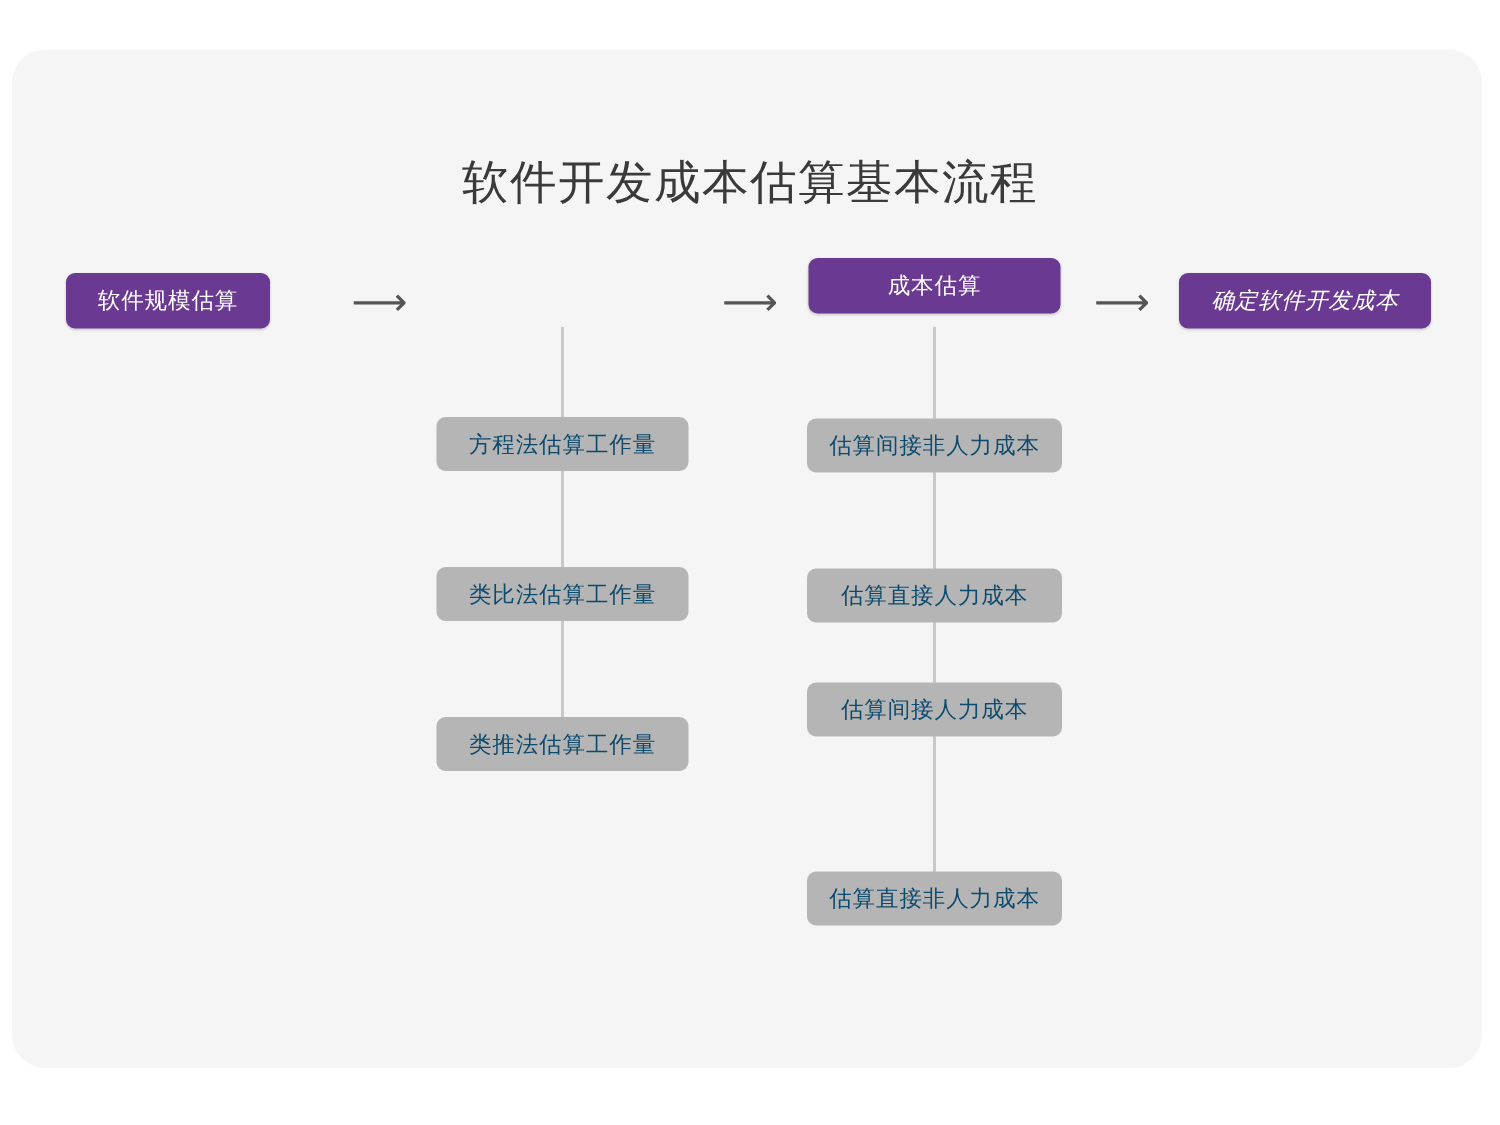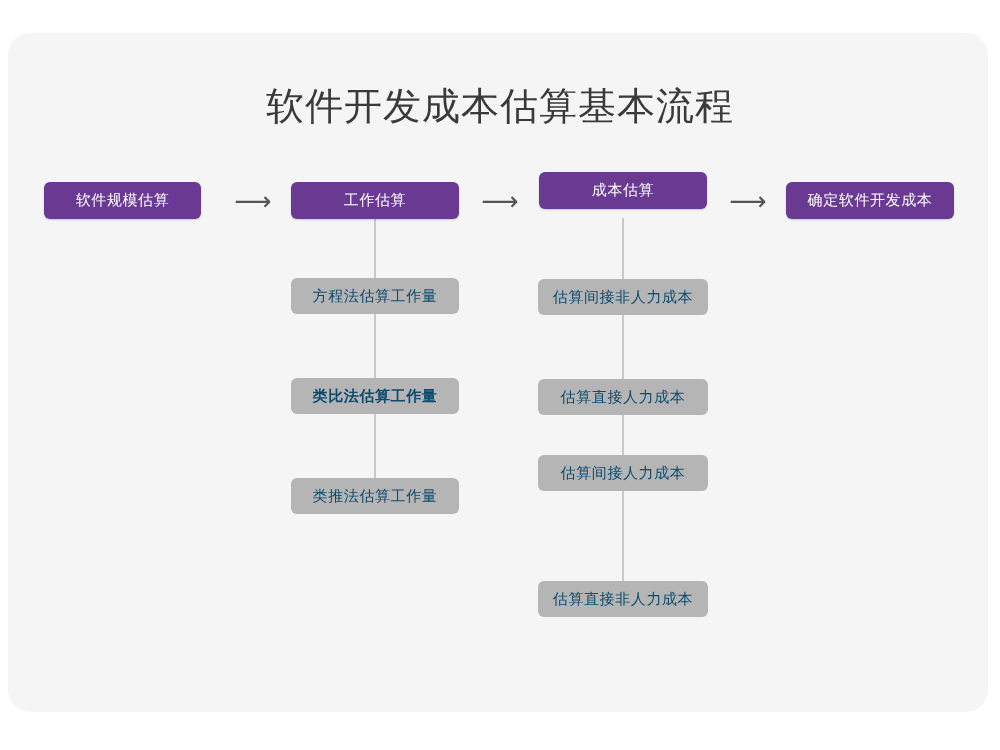--- a/index.html
+++ b/index.html
@@ -27,24 +27,24 @@
     width: 980px;
     height: 679px;
     background: #f5f5f5;
     border-radius: 22px;
   }
 
   
   #diagram-title {
     position: absolute;
     left: 0;
-    top: 84px;
+    top: 100px;
     width: 1000px;
     text-align: center;
-    font-size: 38px;
+    font-size: 31px;
     line-height: 44px;
     color: #3a3a3a;
     letter-spacing: 1px;
     white-space: nowrap;
   }
 
   
   .node {
     position: absolute;
     box-sizing: border-box;
@@ -95,47 +95,44 @@
 
 <div id="canvas">
 
   <div id="card"></div>
 
   <div id="diagram-title">软件开发成本估算基本流程</div>
 
   <div class="stem" style="left:374px; top:218px; height:280px;"></div>
   <div class="stem" style="left:622px; top:218px; height:382px;"></div>
 
-  <div class="node primary" style="left:44px; top:182px; width:157px; height:37px;">
+  <div class="node primary" style="left:44px; top:182px; width:136px; height:37px;">
     <span>软件规模估算</span>
   </div>
 
   <div class="flow-arrow" style="left:222px; top:184px; width:62px; height:33px;">⟶</div>
 
-  <div class="node primary" style="left:291px; top:182px; width:168px; height:37px;">
-    <span>工作估算</span>
-  </div>
 
   <div class="flow-arrow" style="left:469px; top:184px; width:62px; height:33px;">⟶</div>
 
   <div class="node primary" style="left:539px; top:172px; width:168px; height:37px;">
     <span>成本估算</span>
   </div>
 
   <div class="flow-arrow" style="left:717px; top:184px; width:62px; height:33px;">⟶</div>
 
-  <div class="node primary" style="left:786px; top:182px; width:168px; height:37px;">
+  <div class="node primary" style="left:786px; top:182px; width:168px; height:37px;font-style:italic;">
     <span>确定软件开发成本</span>
   </div>
 
   <div class="node secondary" style="left:291px; top:278px; width:168px; height:36px;">
     <span>方程法估算工作量</span>
   </div>
 
-  <div class="node secondary" style="left:291px; top:378px; width:168px; height:36px;font-weight:bold;">
+  <div class="node secondary" style="left:291px; top:378px; width:168px; height:36px;">
     <span>类比法估算工作量</span>
   </div>
 
   <div class="node secondary" style="left:291px; top:478px; width:168px; height:36px;font-family:Liberation Mono, monospace;">
     <span>类推法估算工作量</span>
   </div>
 
   <div class="node secondary" style="left:538px; top:279px; width:170px; height:36px;">
     <span>估算间接非人力成本</span>
   </div>

